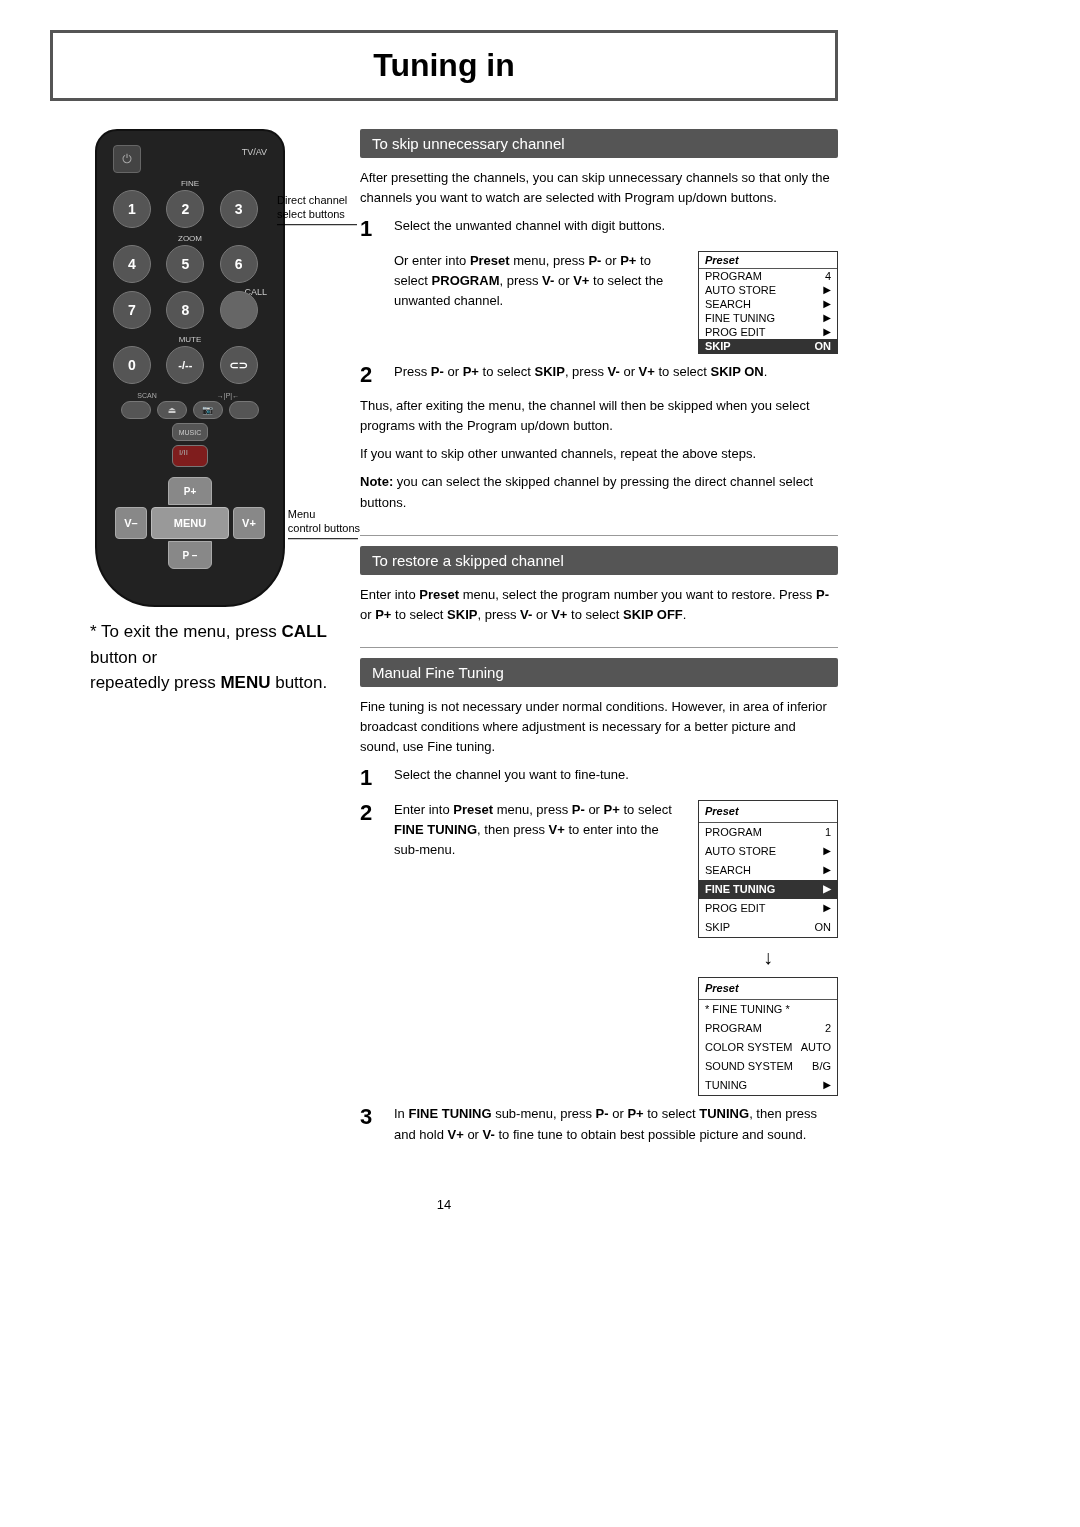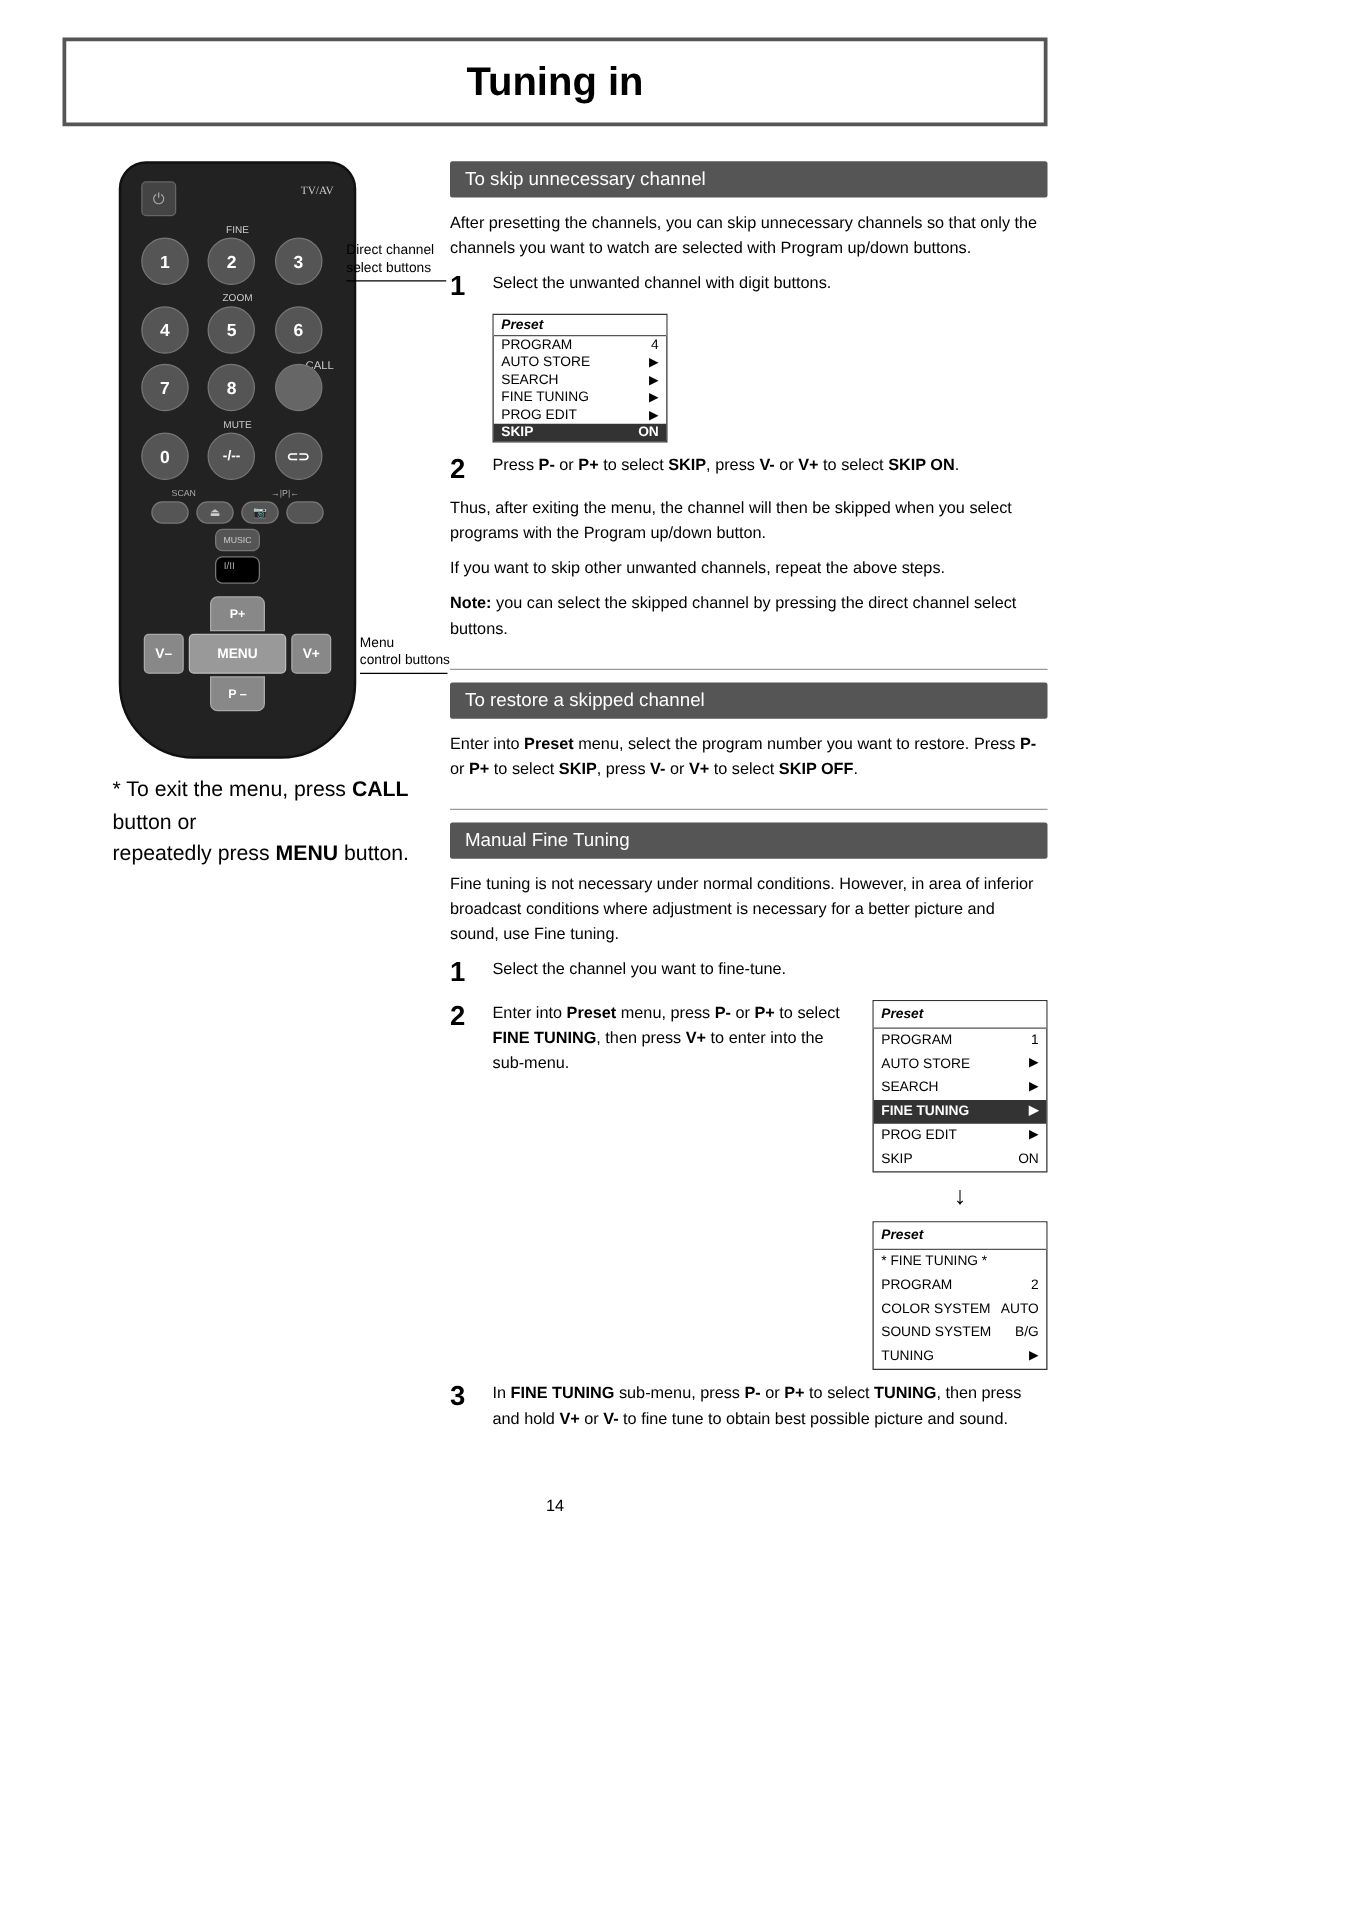--- a/index.html
+++ b/index.html
@@ -150,21 +150,21 @@
       align-items: center;
       justify-content: center;
       color: #ccc;
       font-size: 7px;
       margin: 0 auto;
       margin-bottom: 4px;
     }
     .iii-btn {
       width: 36px;
       height: 22px;
-      background: #000000;
+      background: #7f1d1d;
       border-radius: 6px;
       border: 1px solid #777;
       margin: 0 auto;
       margin-bottom: 10px;
     }
     .nav-cluster {
       position: relative;
       width: 150px;
       margin: 0 auto;
       margin-bottom: 6px;
@@ -357,21 +357,21 @@
   <div class="main-content">
 
     <div class="left-col">
       <div class="remote-wrapper">
 
         <div style="position:relative; display:inline-block;">
           <div class="remote">
 
             <div class="remote-top">
               <div class="power-btn">⏻</div>
-              <div style="text-align:right;font-family:Liberation Serif, serif;">
+              <div style="text-align:right;">
                 <div class="tv-av-label">TV/AV</div>
               </div>
             </div>
             <div class="game-label">FINE</div>
 
             <div style="position:relative;">
               <div class="digit-grid">
                 <div class="digit-btn">1</div>
                 <div class="digit-btn">2</div>
                 <div class="digit-btn">3</div>
@@ -466,20 +466,25 @@
 
         <div class="step-row">
           <div class="step-num">1</div>
           <div class="step-content">
             <p>Select the unwanted channel with digit buttons.</p>
           </div>
         </div>
 
         <div style="margin-left: 34px; margin-bottom: 8px;">
           <div class="step-with-preset">
+            <div class="step-text-part">
+              <p style="font-size:13px; line-height:1.55;">
+                Or enter into <strong>Preset</strong> menu, press <strong>P-</strong> or <strong>P+</strong> to select <strong>PROGRAM</strong>, press <strong>V-</strong> or <strong>V+</strong> to select the unwanted channel.
+              </p>
+            </div>
             <div class="preset-box">
               <div class="preset-box-title">Preset</div>
               <div class="preset-row">
                 <span>PROGRAM</span>
                   <span>4</span>
               </div>
               <div class="preset-row">
                 <span>AUTO STORE</span>
                   <span class="arrow">▶</span>
               </div>

